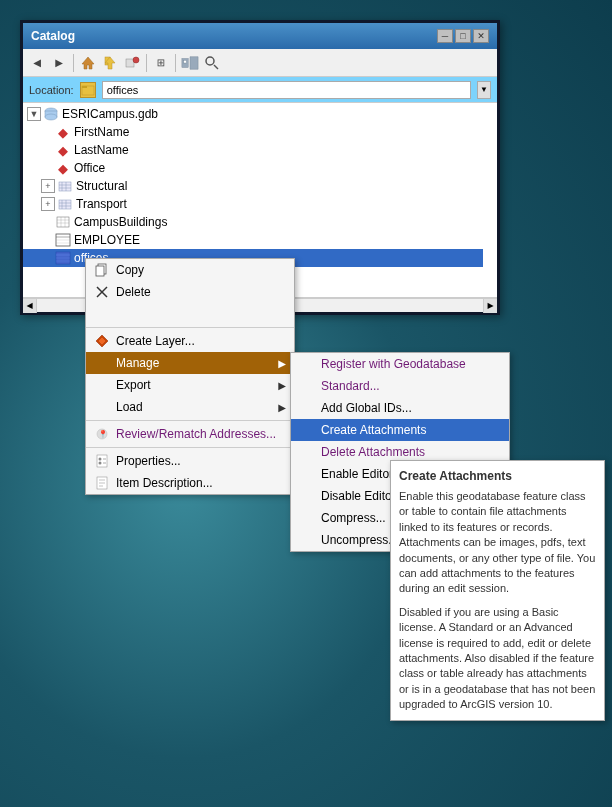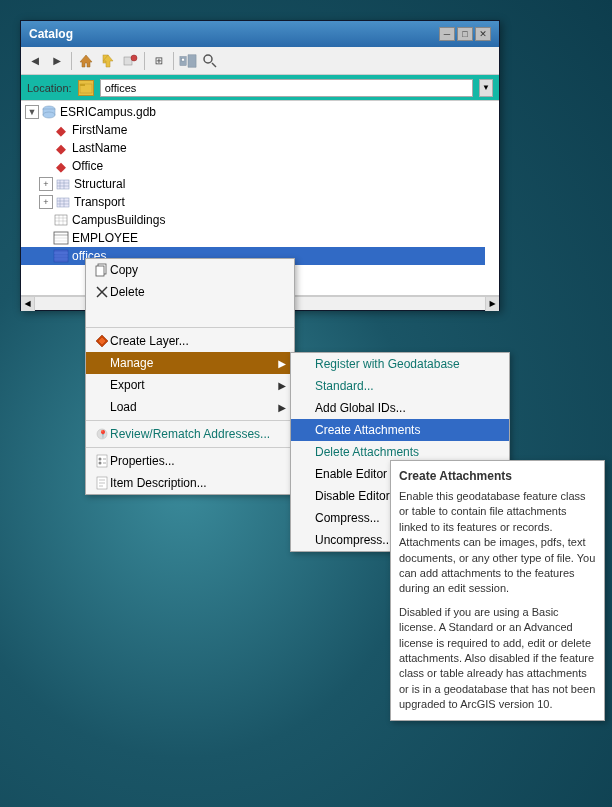--- a/index.html
+++ b/index.html
@@ -22,21 +22,21 @@
       z-index: 0;
     }
 
     
     .catalog-window {
       position: absolute;
       top: 20px;
       left: 20px;
       width: 480px;
       background: #f0f0f0;
-      border: 1px solid #0f172a;
+      border: 3px solid #0f172a;
       box-shadow: 2px 2px 8px rgba(0,0,0,0.4);
       z-index: 10;
     }
 
     .title-bar {
       background: linear-gradient(to bottom, #4a90c8, #2a6aaa);
       color: white;
       padding: 4px 8px;
       display: flex;
       align-items: center;
@@ -93,21 +93,21 @@
 
     .toolbar-separator {
       width: 1px;
       height: 18px;
       background: #bbb;
       margin: 0 2px;
     }
 
     
     .location-bar {
-      background: #14b8a6;
+      background: #7dd3fc;
       border-bottom: 1px solid #ccc;
       padding: 3px 6px;
       display: flex;
       align-items: center;
       gap: 6px;
       height: 26px;
     }
 
     .location-label {
       font-size: 11px;
@@ -261,30 +261,31 @@
       box-shadow: 2px 2px 6px rgba(0,0,0,0.3);
       z-index: 20;
     }
 
     .ctx-item {
       display: flex;
       align-items: center;
       padding: 3px 8px;
       height: 22px;
       cursor: pointer;
+      gap: 6px;
       position: relative;
     }
 
     .ctx-item.active {
       background: #a16207;
       color: white;
     }
 
     .ctx-item.disabled {
-      color: #0f766e;
+      color: #701a75;
       cursor: default;
     }
 
     .ctx-separator {
       height: 1px;
       background: #ccc;
       margin: 2px 0;
     }
 
     .ctx-icon {

